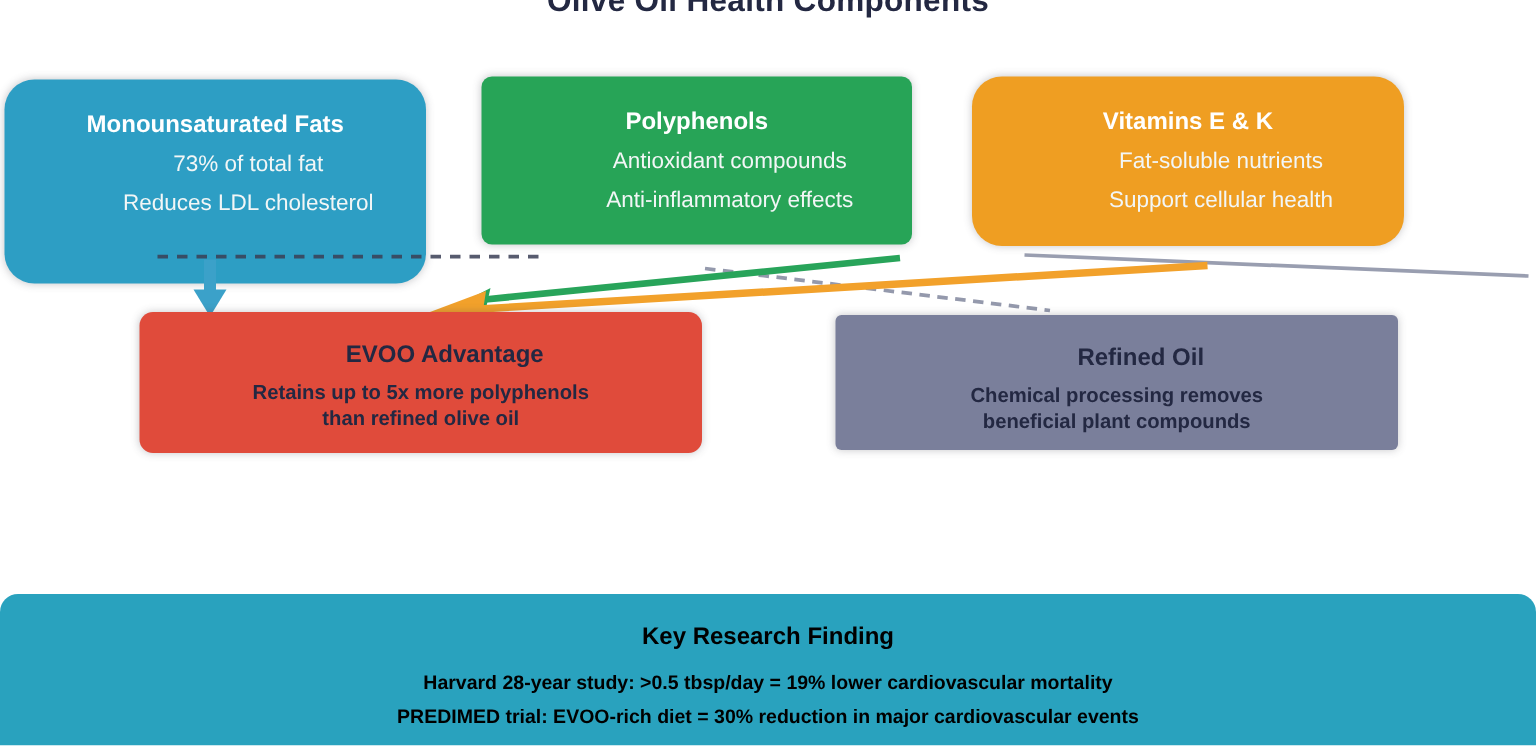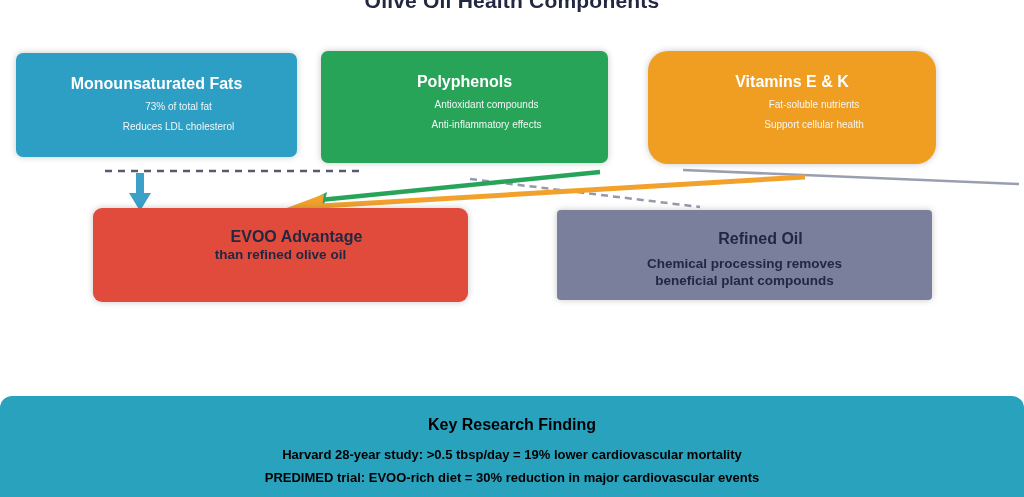--- a/index.html
+++ b/index.html
@@ -11,23 +11,23 @@
     position:absolute; top:-11px; left:0; width:100%; margin:0;
     text-align:center; font-size:21px; font-weight:bold; color:#232842;
     letter-spacing:.2px;
   }
   .card { position:absolute; text-align:center; border-radius:7px;
           box-shadow:0 0 6px rgba(70,70,80,.30); }
   .card .card-title { font-weight:bold; }
   
   .card.top { color:#ffffff; }
   .card.top .card-title { font-size:16px; padding-top:22px; }
-  .card.top .card-line  { font-size:10px; color:#f2f6f6; margin-top:8px;padding-left:44px; }
+  .card.top .card-line  { font-size:15px; color:#f2f6f6; margin-top:8px;padding-left:44px; }
   .card.top .card-line + .card-line { margin-top:9px; }
-  .box-blue   { left:16px;   top:53px; width:281px; height:104px; }
+  .box-blue   { left:3px;   top:53px; width:281px; height:136px;border-radius:20px; }
   .box-green  { left:321px; top:51px; width:287px; height:112px; }
   .box-orange { left:648px; top:51px; width:288px; height:113px;border-radius:20px; }
   
   .card.mid { color:#232842; }
   .card.mid .card-title { font-size:16px; padding-top:20px;padding-left:32px; }
   .card.mid .card-line  { font-size:13.5px; line-height:17px; font-weight:bold; }
   .card.mid .card-line.first { margin-top:7px; }
   .box-red  { left:93px;  top:208px; width:375px; height:94px; border-radius:9px; }
   .box-gray { left:557px; top:210px; width:375px; height:90px; border-radius:4px; }
   
@@ -79,20 +79,21 @@
       <polygon points="284,209 324,194 320,220" fill="#F2A12B"></polygon>
     </g>
     <g>
       <line x1="140" y1="173" x2="140" y2="197" stroke-width="8" stroke="#3BA1C9"></line>
       <polygon points="140,211 129,193 151,193" fill="#3BA1C9"></polygon>
     </g>
   </svg>
 
   <section class="card mid box-red" style="background: rgb(224, 75, 59);">
     <div class="card-title">EVOO Advantage</div>
+    <div class="card-line first">Retains up to 5x more polyphenols</div>
     <div class="card-line">than refined olive oil</div>
   </section>
 
   <section class="card mid box-gray" style="background: rgb(122, 127, 155);">
     <div class="card-title">Refined Oil</div>
     <div class="card-line first">Chemical processing removes</div>
     <div class="card-line">beneficial plant compounds</div>
   </section>
 
   <footer class="footer" style="background: rgb(41, 162, 190);">

